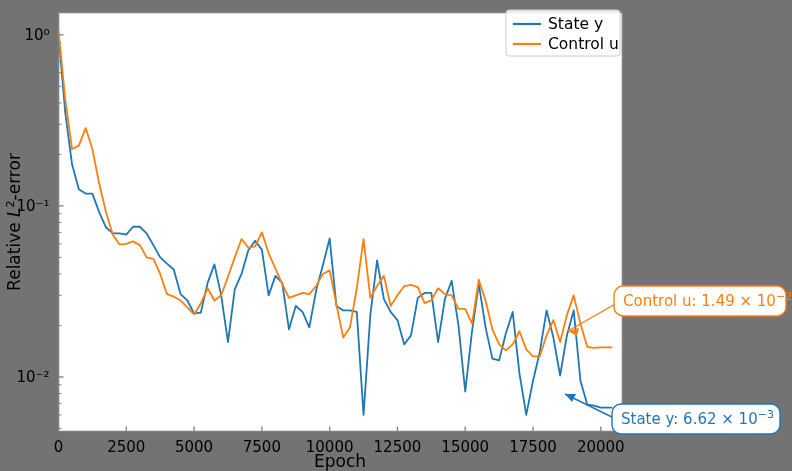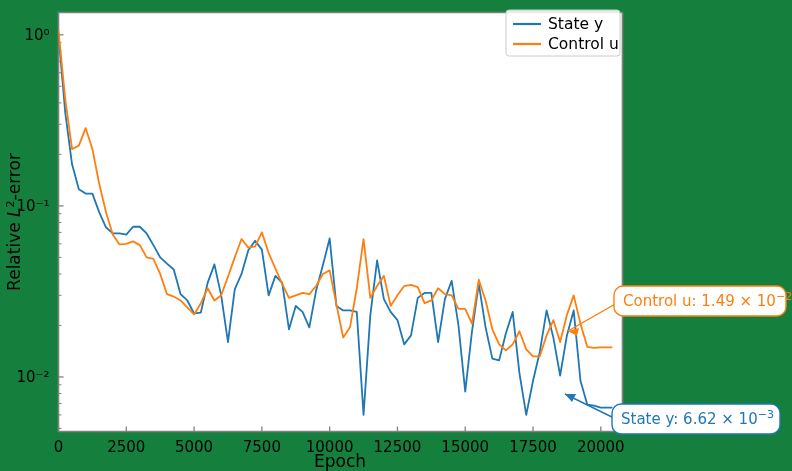--- a/index.html
+++ b/index.html
@@ -10,21 +10,21 @@
   body {
     width: 792px;
     height: 471px;
     overflow: hidden;
     font-family: "DejaVu Sans", sans-serif;
   }
   #figure {
     position: relative;
     width: 792px;
     height: 471px;
-    background: #15803d;
+    background: #737373;
   }
   #plot-svg {
     position: absolute;
     left: 0;
     top: 0;
   }
   .tick-label {
     font-family: "DejaVu Sans", sans-serif;
     font-size: 15px;
     fill: #000000;

